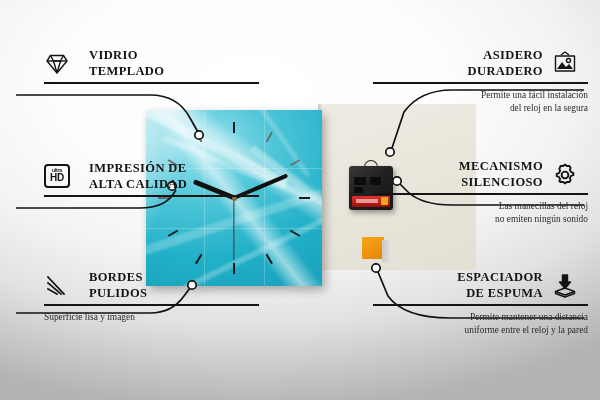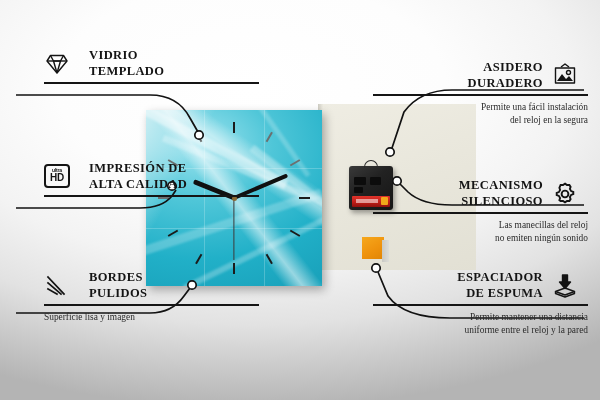--- a/index.html
+++ b/index.html
@@ -248,41 +248,41 @@
         </g>
           </svg>
       </span>
       <span class="f-title">BORDES
 PULIDOS</span>
     </div>
     <div class="f-rule"></div>
     <div class="f-desc">Superficie lisa y imagen</div>
   </div>
 
-  <div class="feature right" style="top:60px;">
+  <div class="feature right" style="top:48px;">
     <div class="f-head">
       <span class="f-icon">
         <svg viewBox="0 0 26 26">
             <g fill="none" stroke="#141414" stroke-width="1.4" stroke-linejoin="round">
           <path d="M9 4 L13 1 L17 4"></path>
           <rect x="3.5" y="5" width="19" height="15"></rect>
           <path d="M5 18 L10 11 L14 16 L17 13 L21 18 Z" fill="#141414" stroke="none"></path>
           <circle cx="16.5" cy="9.5" r="2"></circle>
         </g>
           </svg>
       </span>
       <span class="f-title">ASIDERO
 DURADERO</span>
     </div>
     <div class="f-rule"></div>
     <div class="f-desc">Permite una fácil instalación
 del reloj en la segura</div>
   </div>
 
-  <div class="feature right" style="top:178px;text-align:right;">
+  <div class="feature right" style="top:159px;text-align:right;">
     <div class="f-head">
       <span class="f-icon">
         <svg viewBox="0 0 26 26">
             <g fill="none" stroke="#141414" stroke-width="1.9">
           <path d="M13 2.6 L15 4 h2.4 l1.2 1.9 -.7 2.1 1.2 2.1 2.2 .8 v2.2 l-2.2 .8 -1.2 2.1 .7 2.1 -1.2 1.9 H15 l-2 1.4 -2-1.4 H8.6 L7.4 19.1 l.7-2.1 -1.2-2.1 -2.2-.8 v-2.2 l2.2-.8 1.2-2.1 -.7-2.1 L8.6 4 H11 Z"></path>
           <circle cx="13" cy="13" r="3.4"></circle>
         </g>
           </svg>
       </span>
       <span class="f-title">MECANISMO

